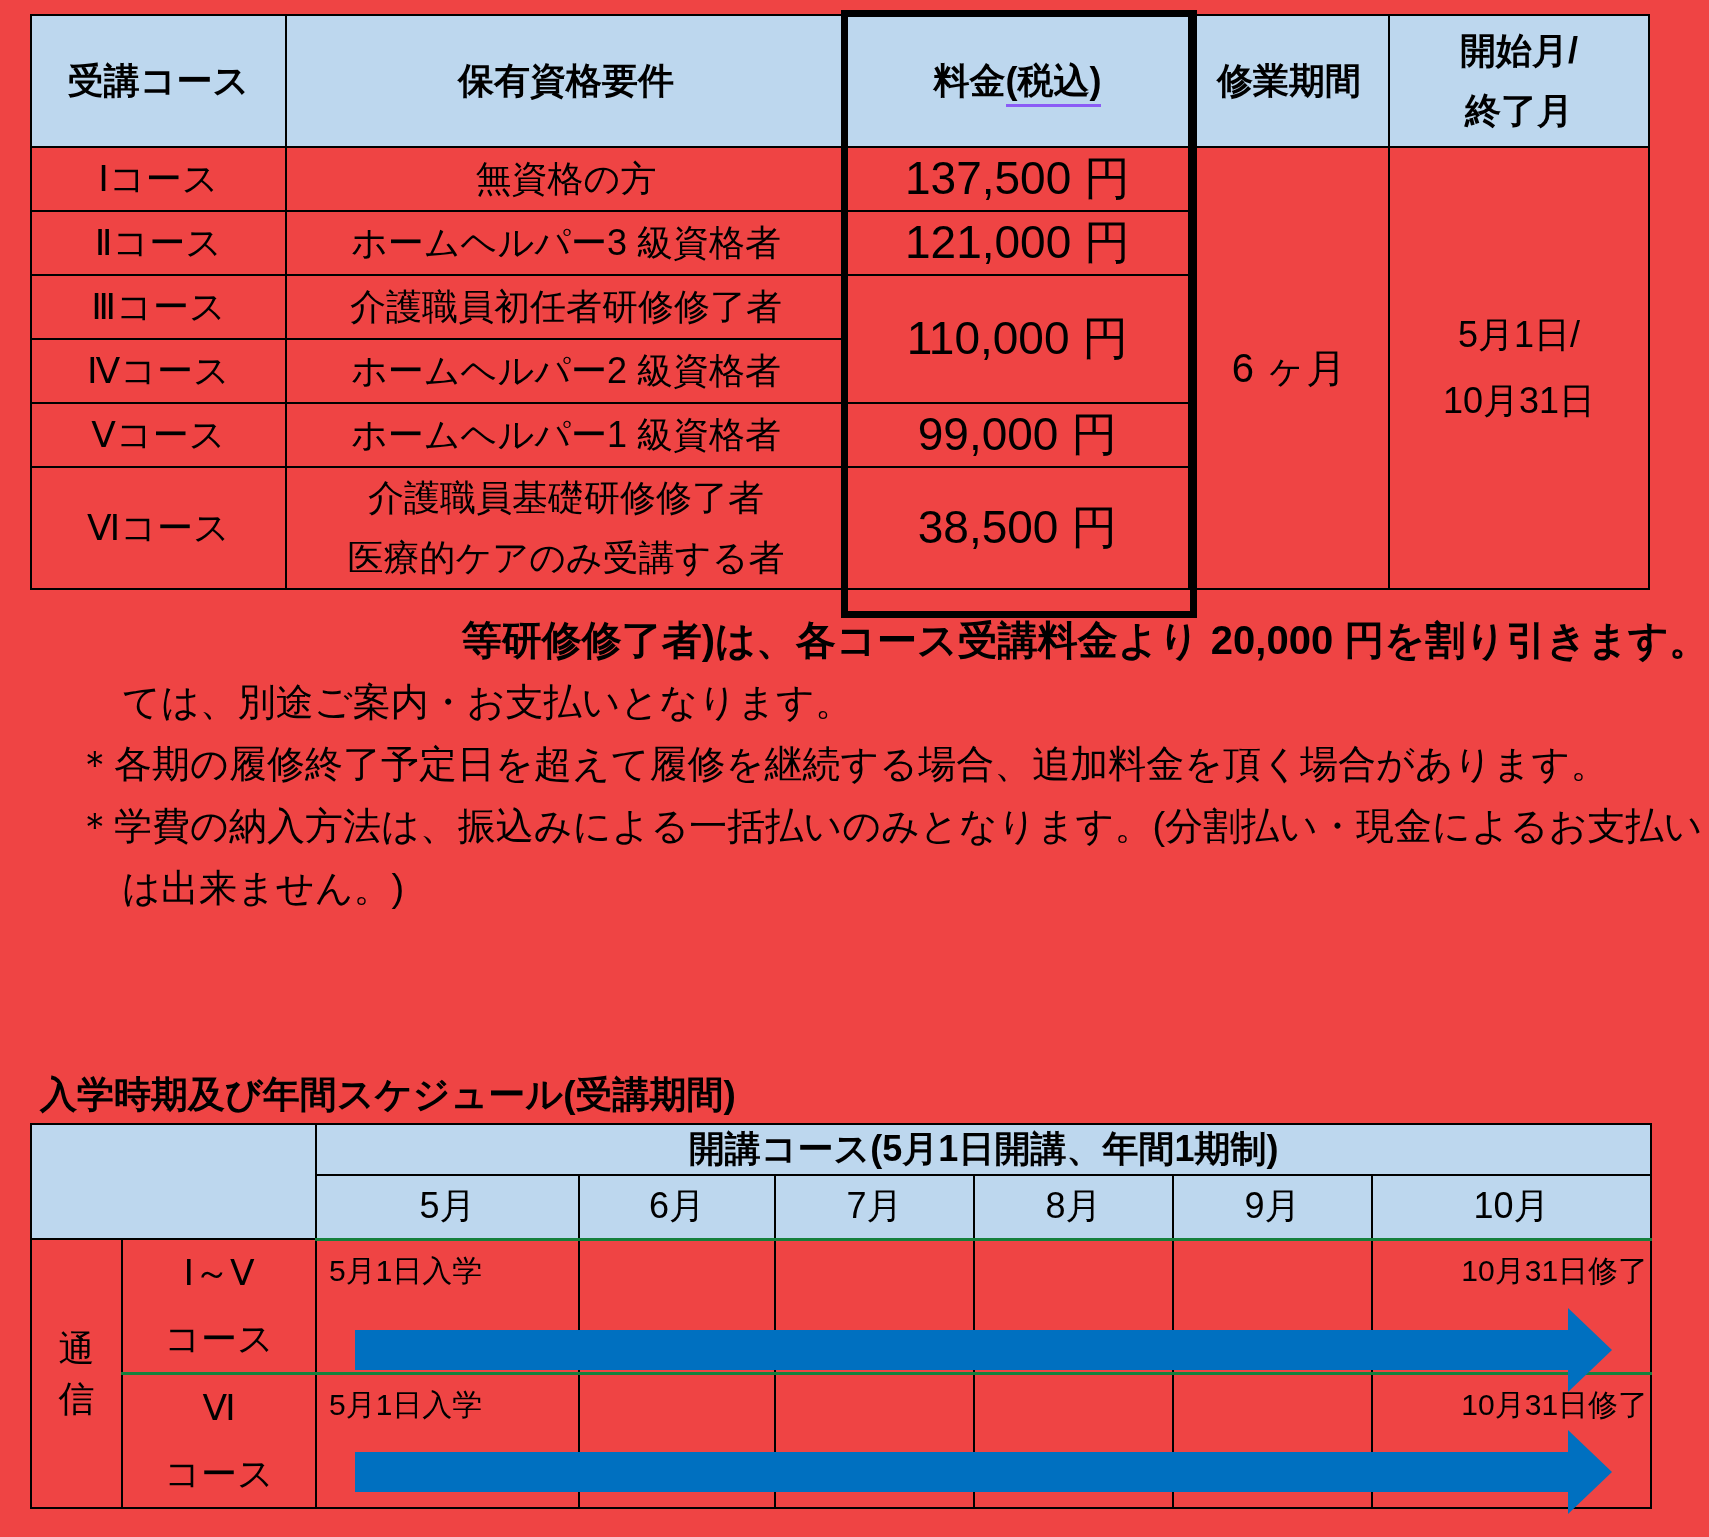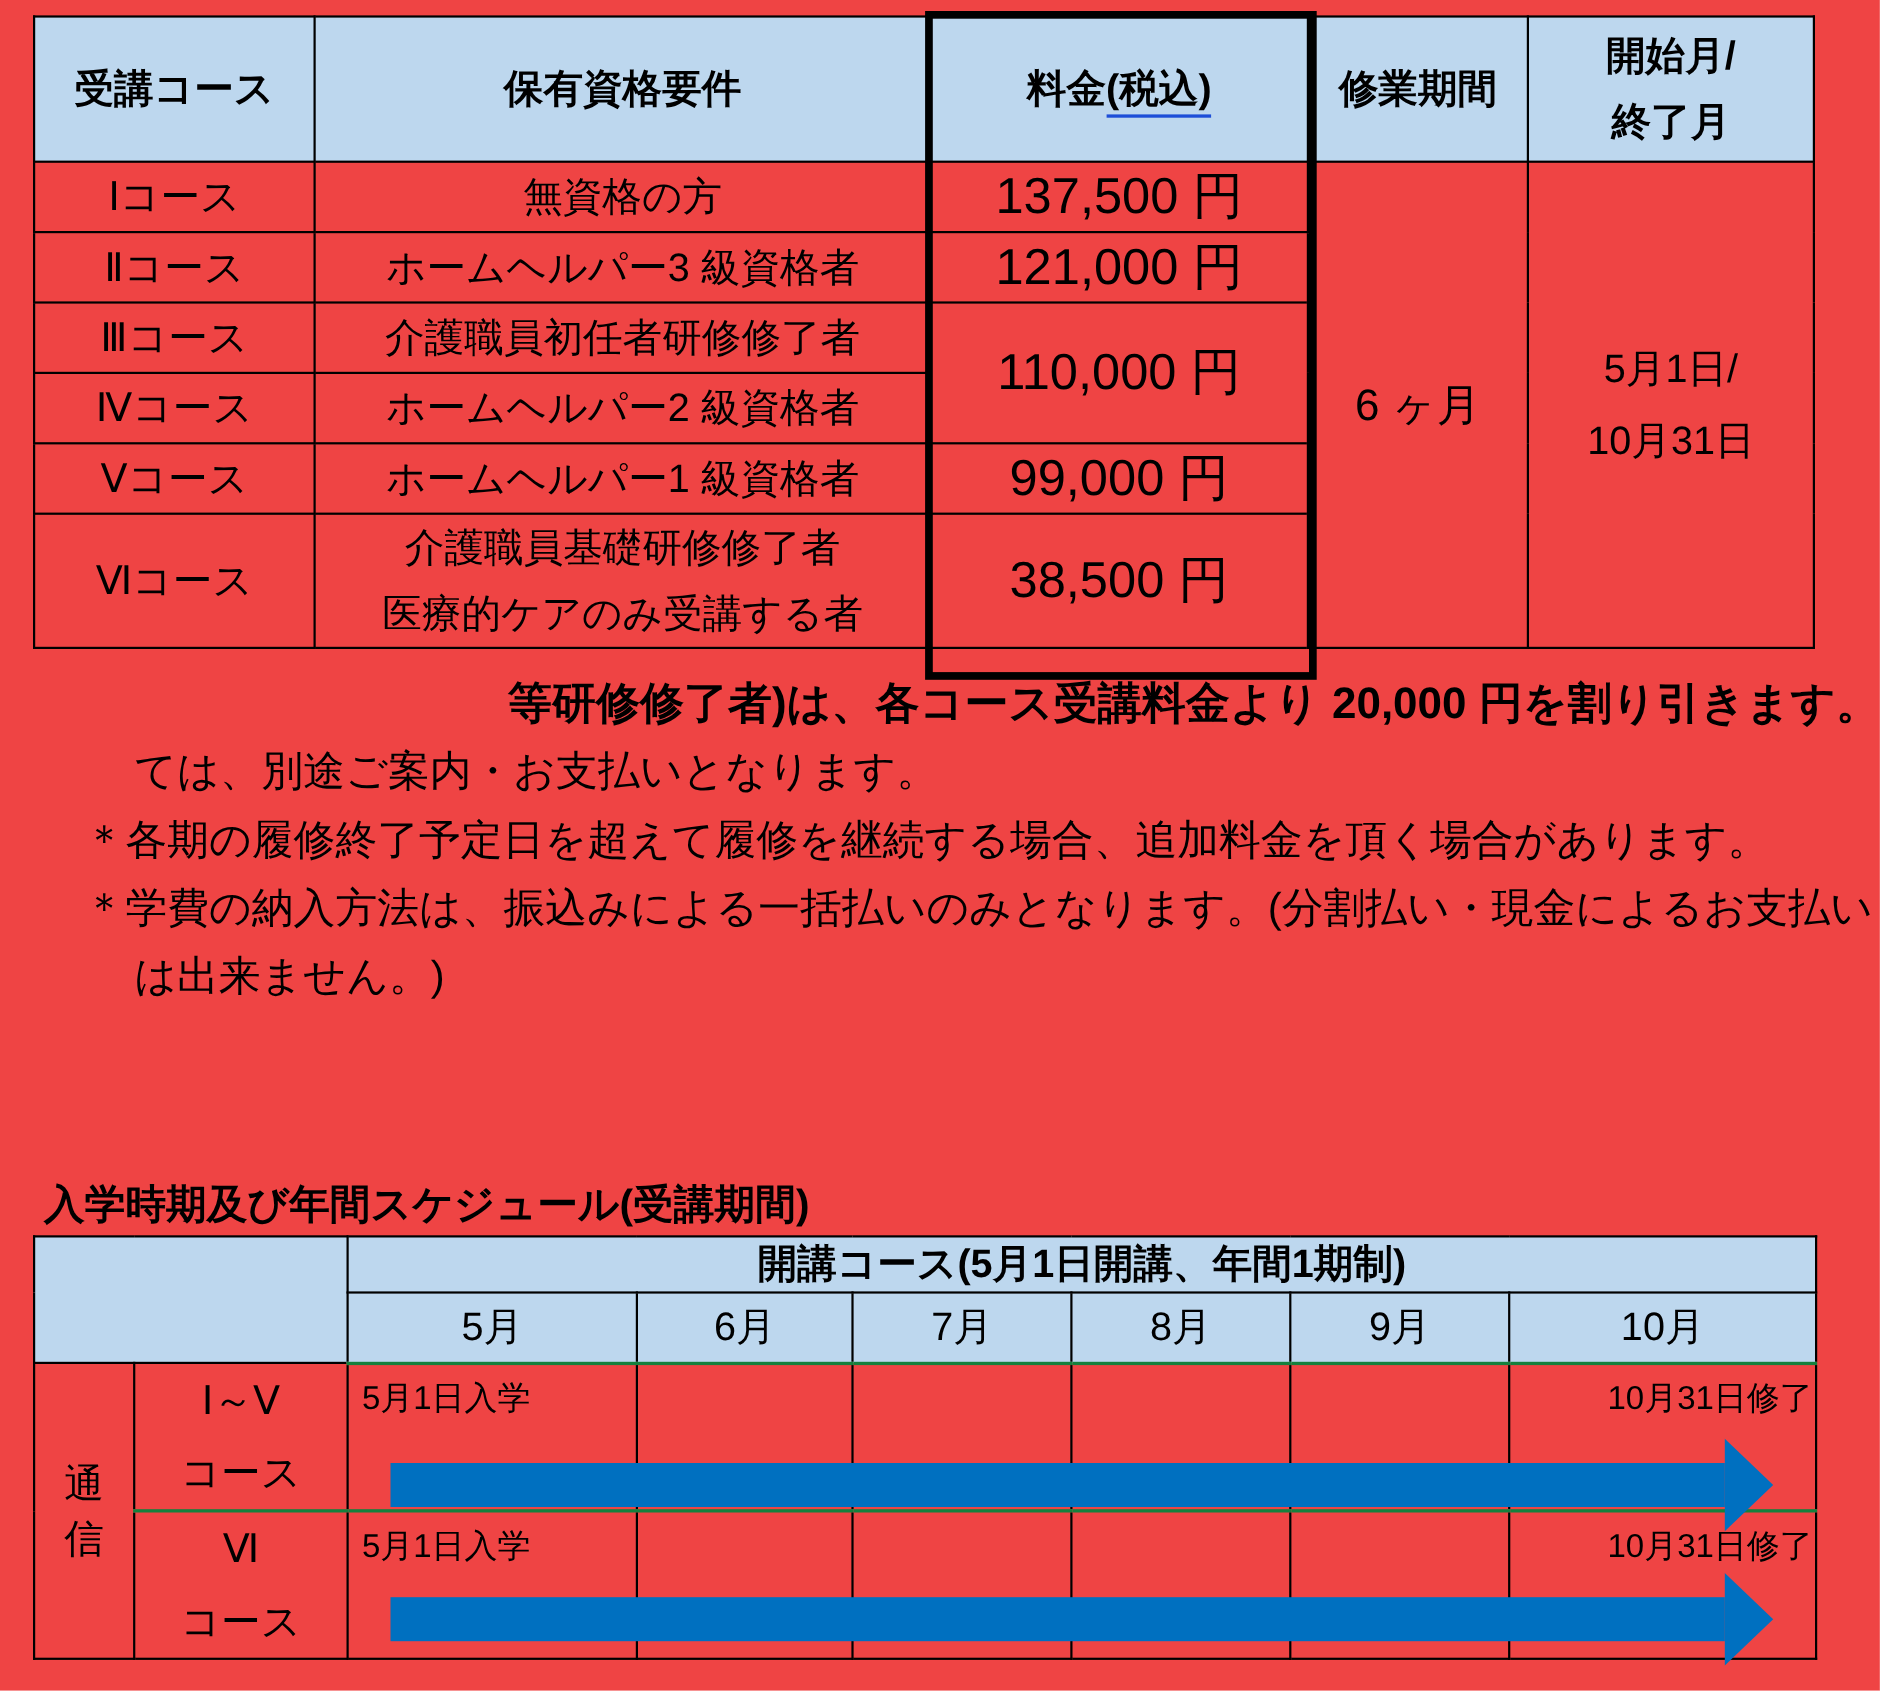--- a/index.html
+++ b/index.html
@@ -13,21 +13,21 @@
   
   .fee-wrap { position:absolute; left:30px; top:14px; width:1625px; }
   .fee-table { width:1618px; }
   .fee-table .hdr td { background:#BDD7EE; font-weight:bold; font-size:36px; }
   .fee-table td.course { font-size:36px; }
   .fee-table td.qual { font-size:36px; }
   .fee-table td.fee { font-size:46px; }
   .fee-table td.period { font-size:40px; }
   .fee-table td.startend { font-size:36px; line-height:66px; }
   .two-line { line-height:60px; }
-  .tax-underline { border-bottom:3px solid #1d4ed8; padding-bottom:3px; }
+  .tax-underline { border-bottom:3px solid #8b5cf6; padding-bottom:3px; }
   .fee-hdr { font-size:38px; }
   .fee-box {
     position:absolute; left:811px; top:-4px; width:356px; height:608px;
     border:7px solid #000; box-sizing:border-box; pointer-events:none;
   }
 
   
   .notes { position:absolute; left:0; top:612px; width:1709px; }
   .note-line { line-height:56px; margin-bottom:6px; font-size:38px; white-space:nowrap; }
   .note-bold { font-weight:bold; font-size:40px; }

